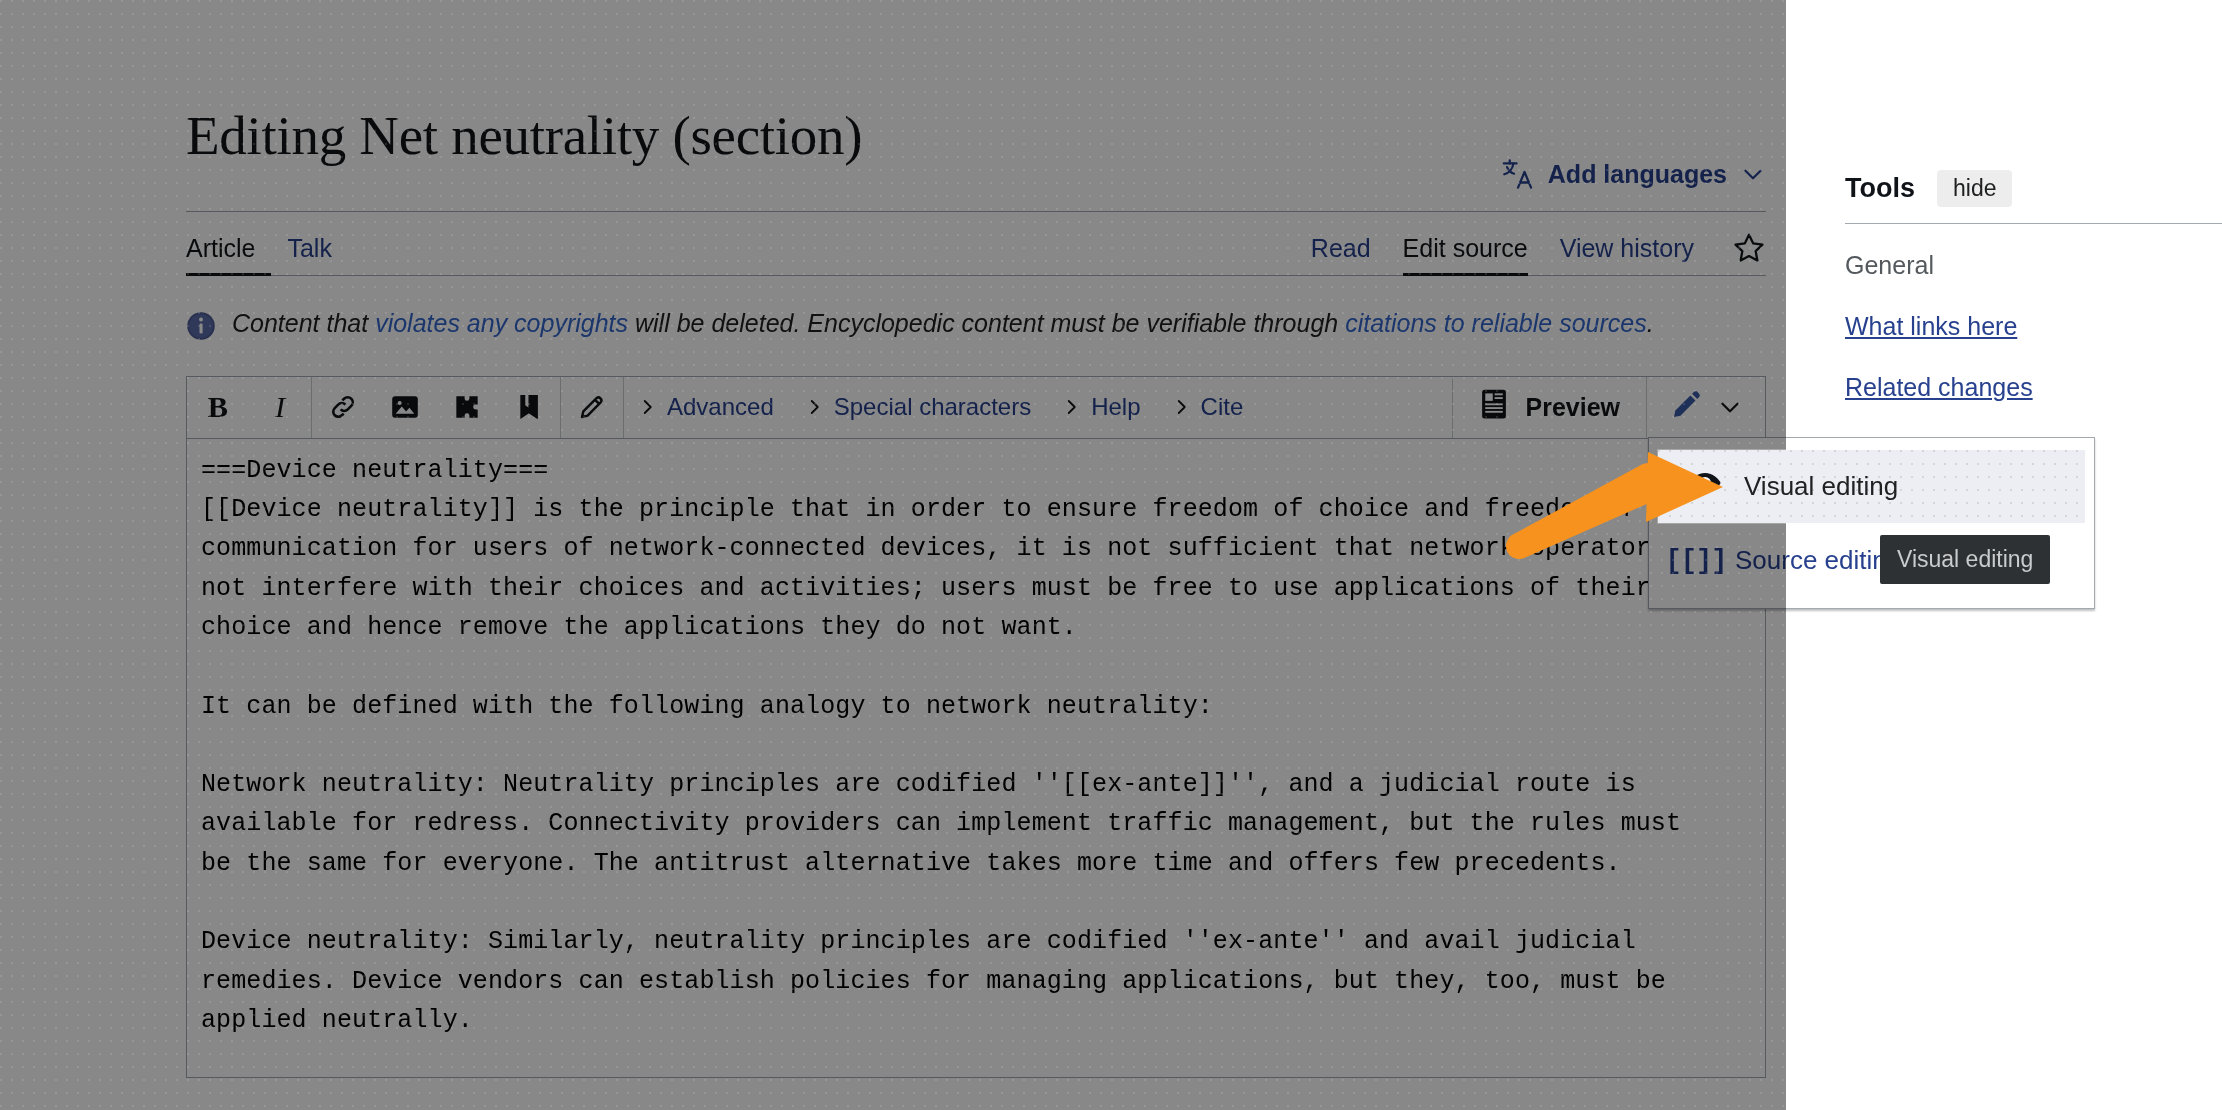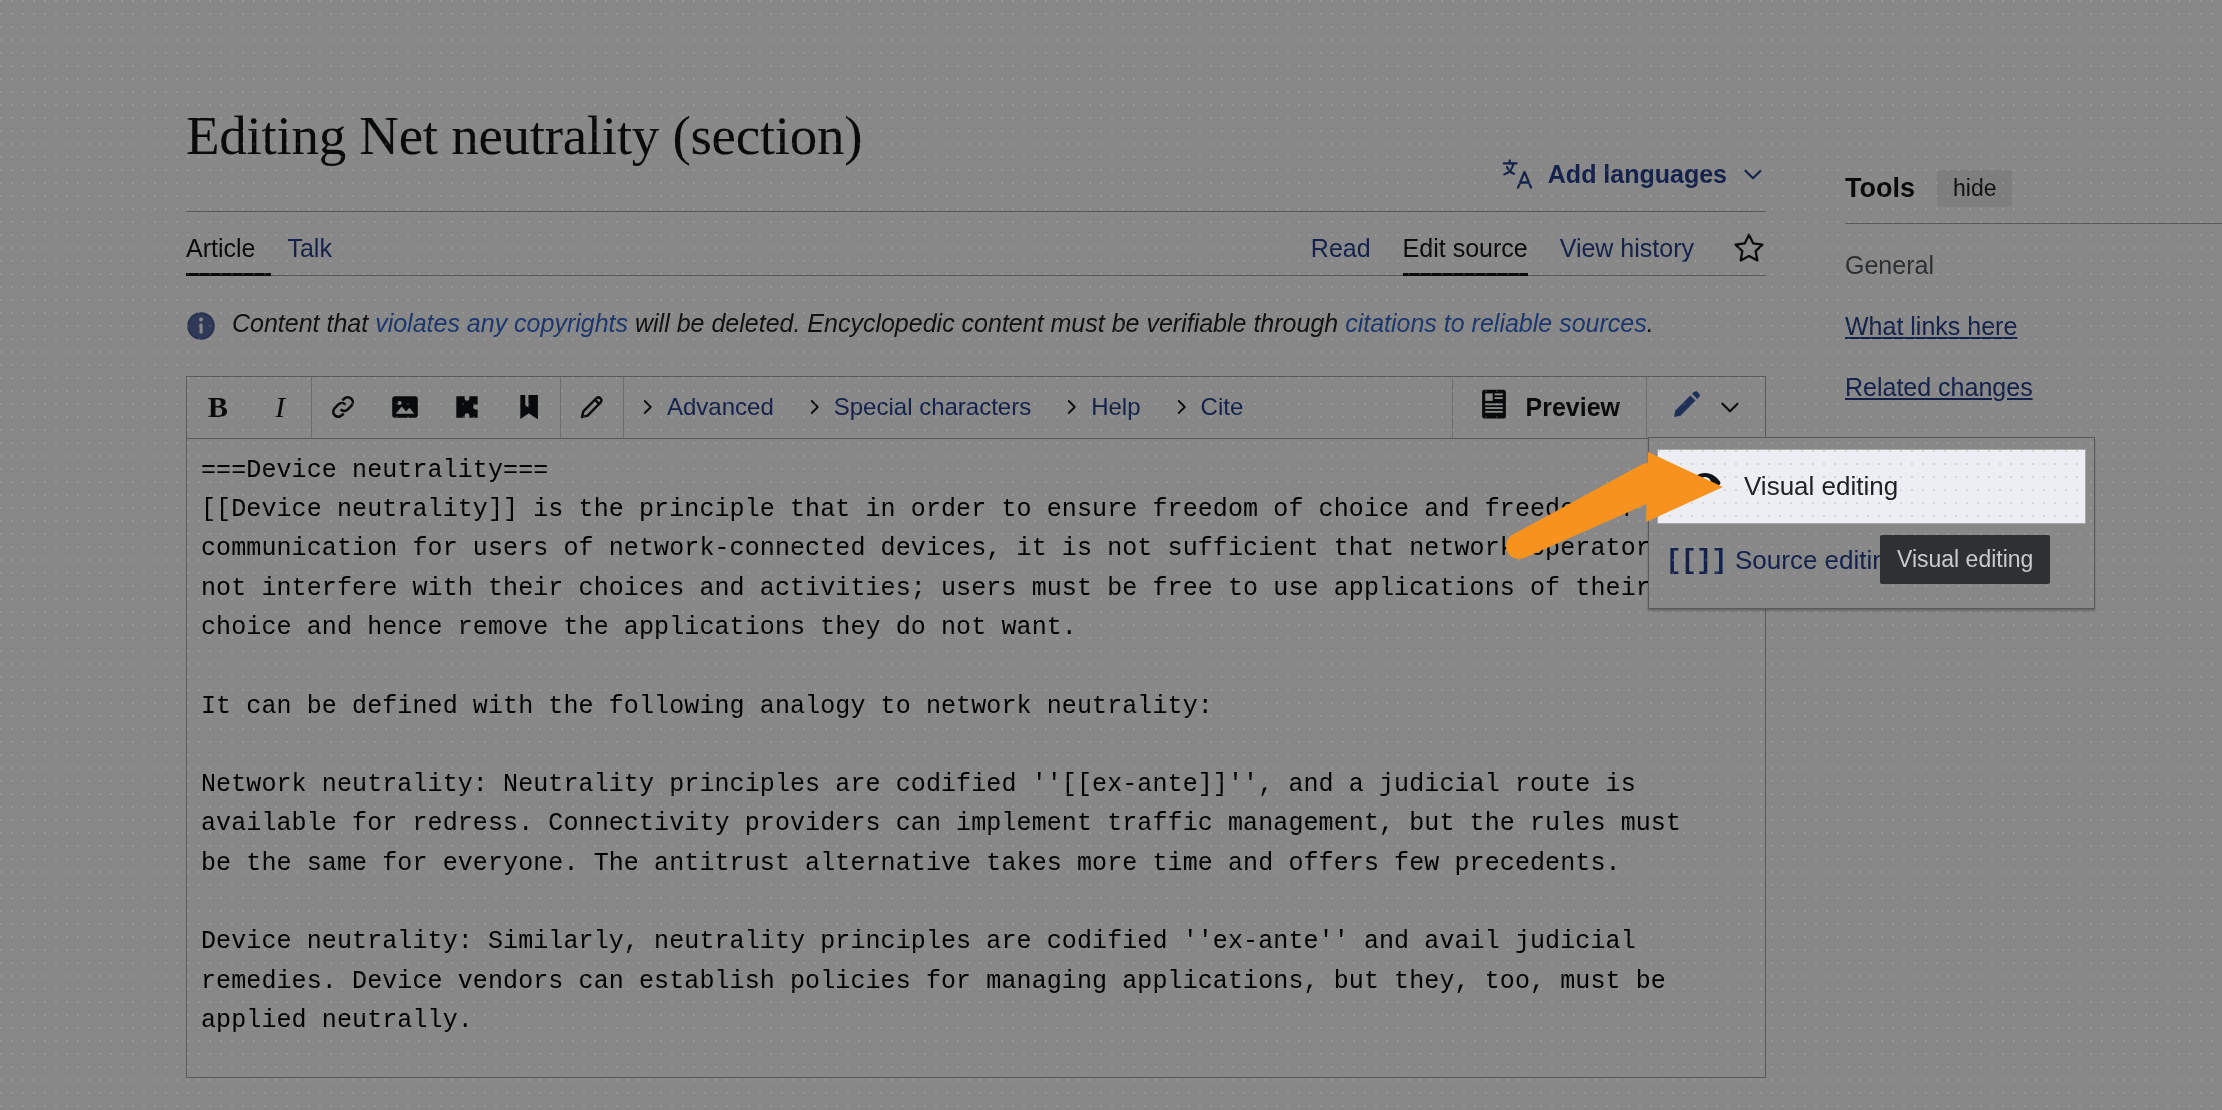--- a/index.html
+++ b/index.html
@@ -7,21 +7,21 @@
     margin: 0; padding: 0;
     width: 2222px; height: 1110px;
     overflow: hidden;
     background: #ffffff;
     font-family: "Liberation Sans", sans-serif;
   }
 
   
   #root {
     position: relative;
-    width: 2222px;
+    width: 1786px;
     height: 1110px;
     background: #ffffff;
   }
 
   
   #page {
     position: absolute;
     inset: 0;
     background: #ffffff;
   }

